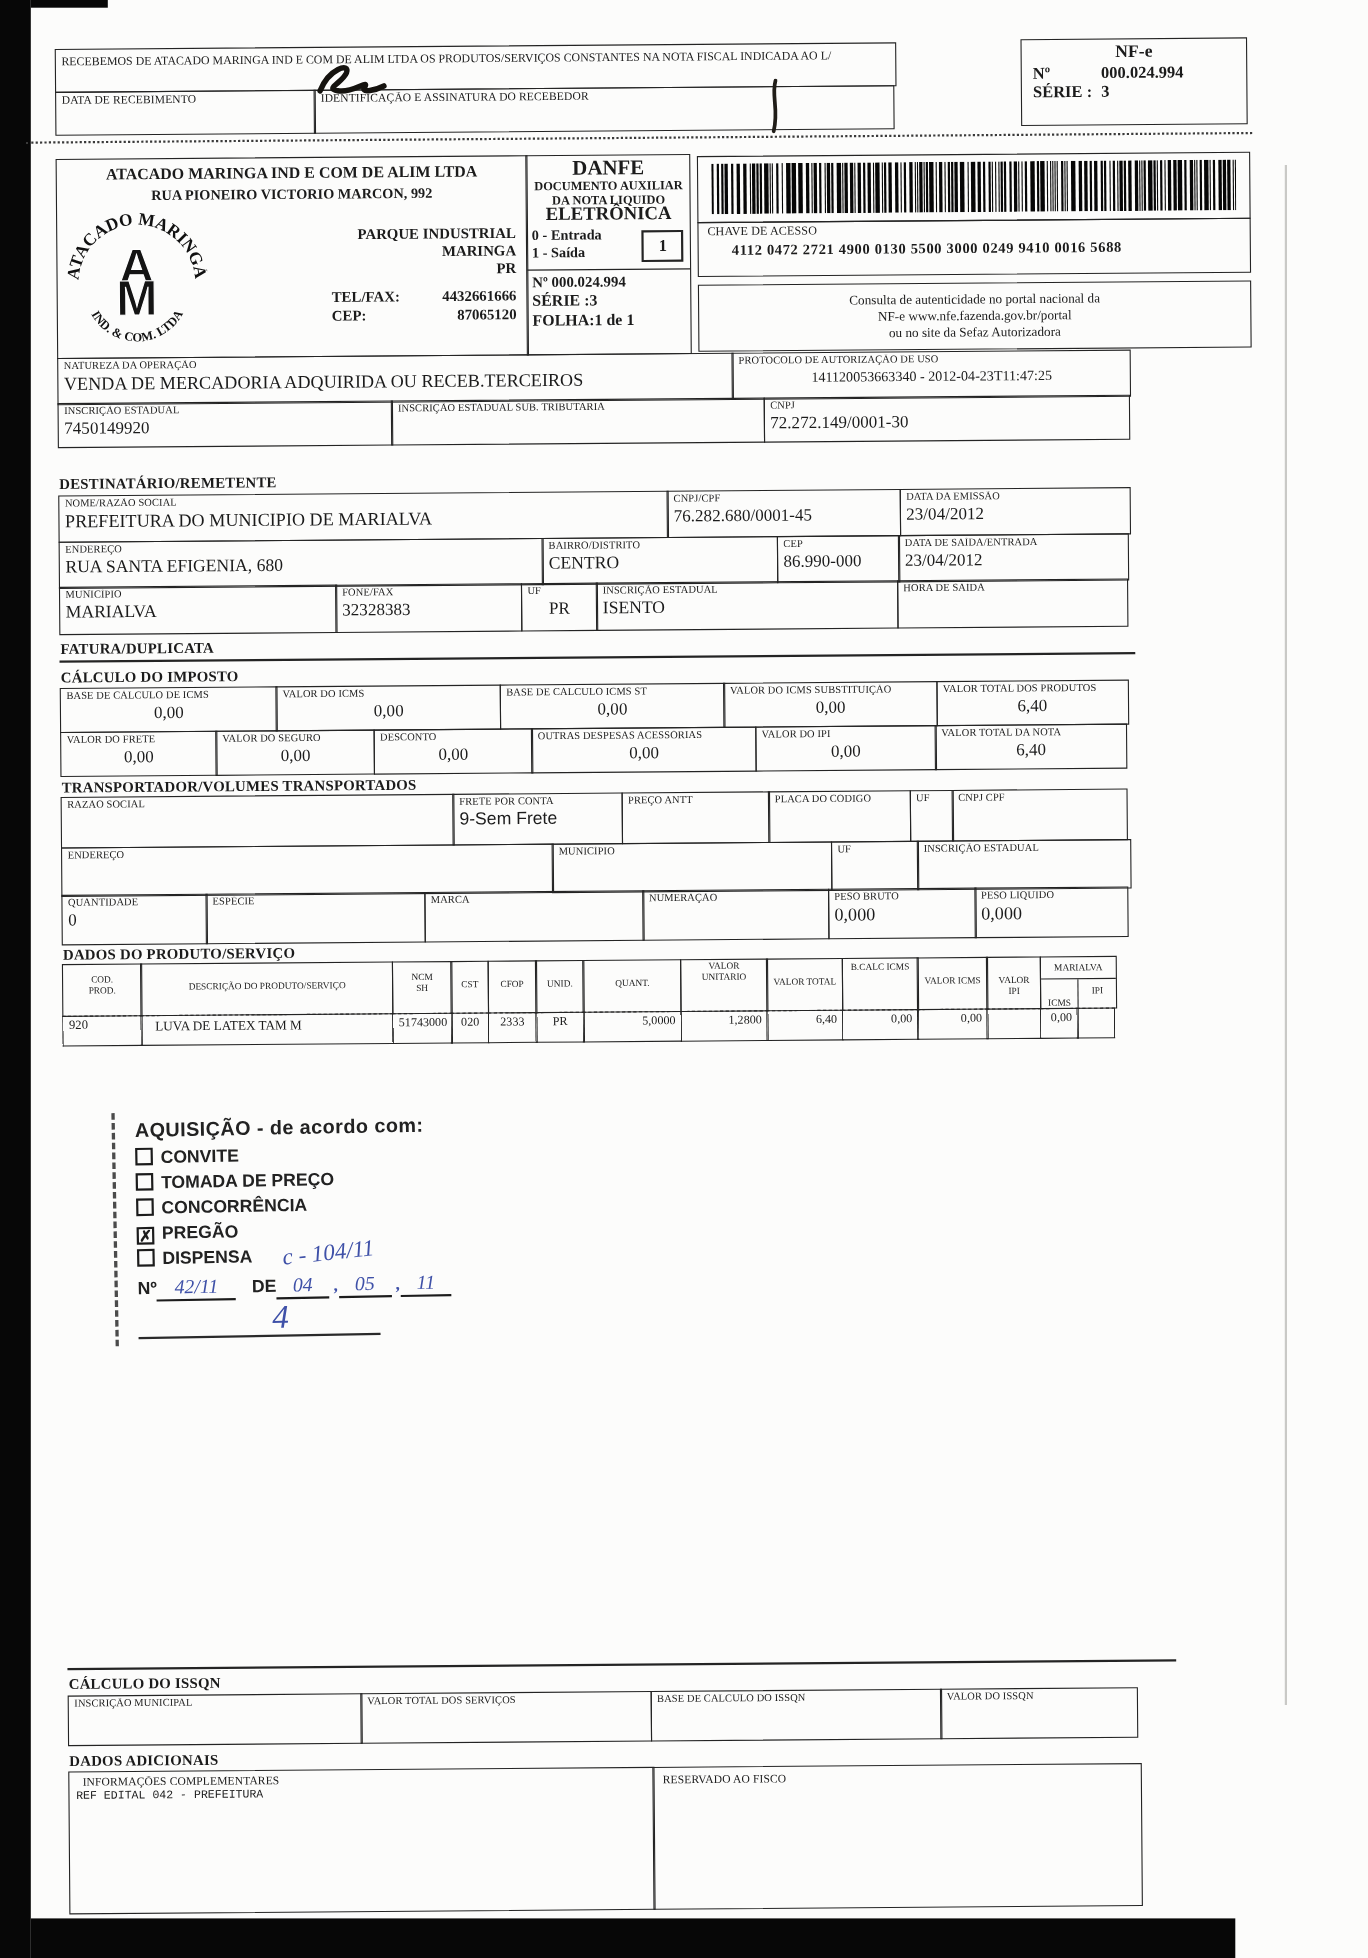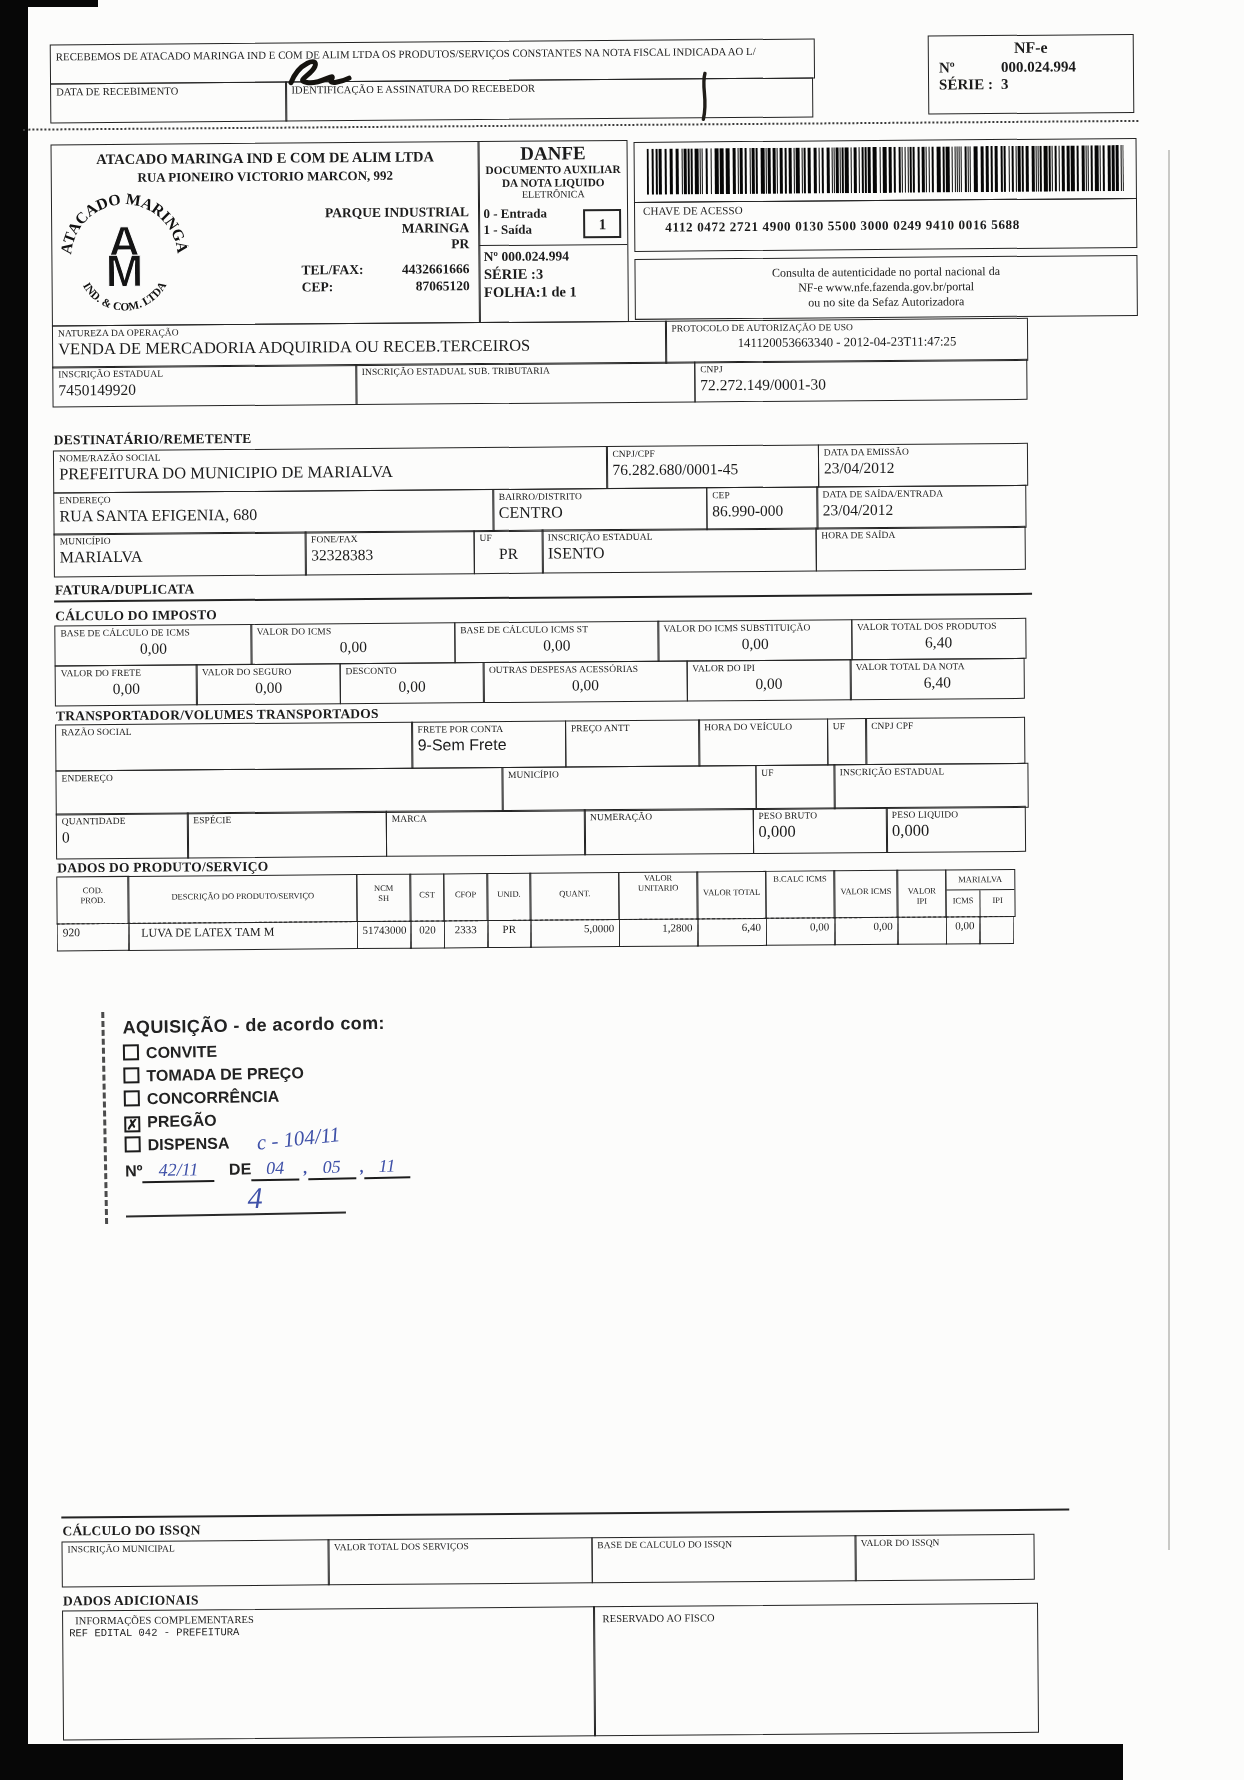--- a/index.html
+++ b/index.html
@@ -110,21 +110,21 @@
             <span style="width:78px;">CEP:</span>
             <span style="width:90px;text-align:right;">87065120</span>
           </div>
       </div>
     </div>
 
     <div class="box" style="left:454.4px;top:140px;width:150px;height:182px;padding:2px 4px;">
       <div style="text-align:center;font-weight:bold;font-size:19px;line-height:20px;">DANFE</div>
       <div style="text-align:center;font-weight:bold;font-size:11.3px;line-height:12.5px;">DOCUMENTO AUXILIAR</div>
       <div style="text-align:center;font-weight:bold;font-size:11.3px;line-height:12.5px;">DA NOTA LIQUIDO</div>
-      <div style="text-align:center;font-weight:normal;font-size:10px;line-height:12.5px;">ELETRÔNICA</div>
+      <div style="text-align:center;font-weight:bold;font-size:17px;line-height:12.5px;">ELETRÔNICA</div>
       <div style="position:relative;margin-top:4px;height:36px;">
         <div style="font-weight:bold;font-size:13px;line-height:16px;">0 - Entrada</div>
         <div style="font-weight:bold;font-size:13px;line-height:16px;">1 - Saída</div>
         <div style="position:absolute;right:2px;top:4px;width:38px;height:29px;border:2.2px solid #242424;text-align:center;font-weight:bold;font-size:15px;line-height:26px;">1</div>
       </div>
       <div style="border-top:1.6px solid #242424;margin:3px -4px 0 -4px;padding:2px 4px 0 4px;">
         <div style="font-weight:bold;font-size:13.5px;line-height:17px;">Nº  000.024.994</div>
         <div style="font-weight:bold;font-size:14.5px;line-height:18px;">SÉRIE :3</div>
         <div style="font-weight:bold;font-size:14.5px;line-height:18px;">FOLHA:1 de 1</div>
       </div>
@@ -288,21 +288,21 @@
       </div>
       <div class="c" style="width:155px;height:47px;">
         <span class="lbl">FRETE POR CONTA</span>
         <span class="val sans" style="font-size:16px;">9-Sem Frete</span>
       </div>
       <div class="c" style="width:135px;height:47px;">
         <span class="lbl">PREÇO ANTT</span>
         <span class="val"></span>
       </div>
       <div class="c" style="width:130px;height:47px;">
-        <span class="lbl">HORA DO VEÍCULO</span>
+        <span class="lbl">PLACA DO CÓDIGO</span>
         <span class="val"></span>
       </div>
       <div class="c" style="width:40px;height:47px;">
         <span class="lbl">UF</span>
         <span class="val"></span>
       </div>
       <div class="c" style="width:160px;height:47px;">
         <span class="lbl">CNPJ CPF</span>
         <span class="val"></span>
       </div>
@@ -368,21 +368,21 @@
       <div class="c prodh" style="width:45px;height:48px;padding-top:15px;">UNID.</div>
       <div class="c prodh" style="width:90px;height:48px;padding-top:15px;">QUANT.</div>
       <div class="c prodh" style="width:80px;height:48px;padding-top:0;">VALOR UNITARIO</div>
       <div class="c prodh" style="width:70px;height:48px;padding-top:15px;">VALOR TOTAL</div>
       <div class="c prodh" style="width:70px;height:48px;">B.CALC  ICMS</div>
       <div class="c prodh" style="width:65px;height:48px;padding-top:15px;">VALOR ICMS</div>
       <div class="c prodh" style="width:50px;height:48px;padding-top:15px;">VALOR IPI</div>
       <div class="c" style="width:70px;height:48px;padding:0;display:flex;flex-direction:column;">
         <div class="prodh" style="border-bottom:1.6px solid #242424;padding-top:4px;height:20px;">MARIALVA</div>
         <div style="display:flex;flex:1;">
-          <div class="prodh" style="flex:1;border-right:1.6px solid #242424;padding-top:5px;">ICMS</div>
+          <div class="prodh" style="flex:1;border-right:1.6px solid #242424;padding-top:16px;">ICMS</div>
           <div class="prodh" style="flex:1;padding-top:5px;">IPI</div>
         </div>
       </div>
     </div>
     <div class="r" style="left:27px;top:918.5px;width:988px;">
       <div class="c" style="width:73px;height:28px;border-top-style:dashed;font-size:11.5px;">920</div>
       <div class="c" style="width:230px;height:28px;border-top-style:dashed;font-size:12px;padding-left:12px;">LUVA DE LATEX TAM M</div>
       <div class="c tc" style="width:55px;height:28px;border-top-style:dashed;font-size:11px;">51743000</div>
       <div class="c tc" style="width:35px;height:28px;border-top-style:dashed;font-size:11px;">020</div>
       <div class="c tc" style="width:45px;height:28px;border-top-style:dashed;font-size:11px;">2333</div>

